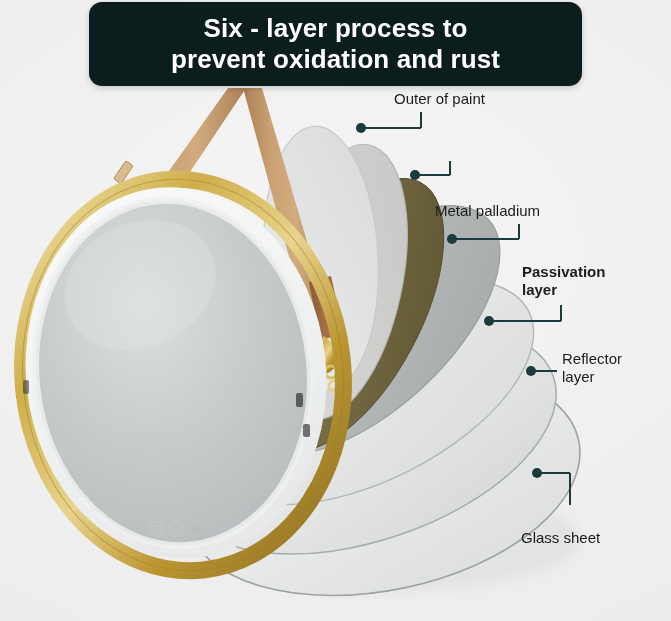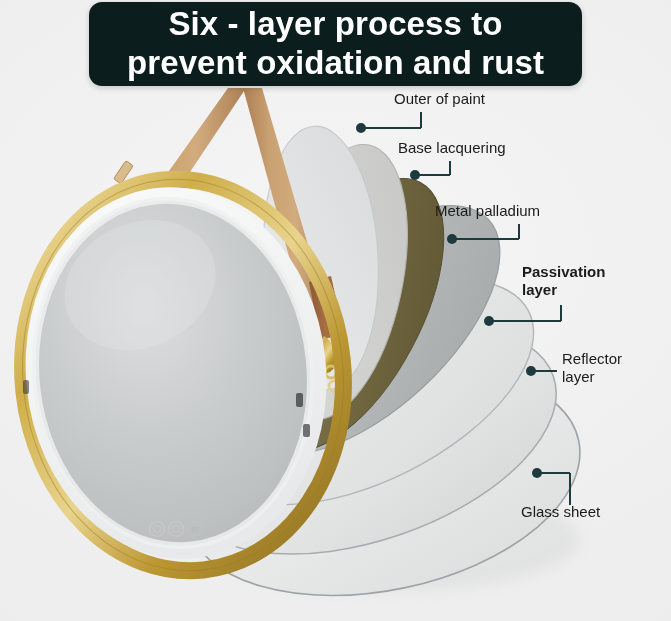--- a/index.html
+++ b/index.html
@@ -36,21 +36,21 @@
     background: #0c1d1e;
     border-radius: 13px;
     box-shadow: 0 2px 6px rgba(0,0,0,0.18);
     display: flex;
     align-items: center;
     justify-content: center;
     z-index: 40;
   }
   .banner-text {
     color: #ffffff;
-    font-size: 33px;
+    font-size: 26px;
     font-weight: bold;
     line-height: 1.18;
     text-align: center;
     letter-spacing: 0.1px;
     padding: 0 12px;
     white-space: pre-line;
   }
 
   
   .fan {
@@ -272,26 +272,25 @@
         <circle cx="489" cy="321" r="5" stroke="none"></circle>
         <line x1="531" y1="371" x2="557" y2="371" stroke-linecap="butt"></line>
         <circle cx="531" cy="371" r="5" stroke="none"></circle>
         <line x1="537" y1="473" x2="570" y2="473" stroke-linecap="butt"></line>
         <line x1="570" y1="473" x2="570" y2="505" stroke-linecap="butt"></line>
         <circle cx="537" cy="473" r="5" stroke="none"></circle>
       </g>
   </svg>
 
   <div class="callout" style="left: 394px; top: 90px;">Outer of paint</div>
-  <div class="callout" style="left: 398px; top: 139px;">Base lacquering</div>
   <div class="callout" style="left: 435px; top: 202px;">Metal palladium</div>
   <div class="callout" style="left: 522px; top: 263px; font-weight: bold;">Passivation
 layer</div>
   <div class="callout" style="left: 562px; top: 350px;">Reflector
 layer</div>
-  <div class="callout" style="left: 521px; top: 503px;">Glass sheet</div>
+  <div class="callout" style="left: 521px; top: 529px;">Glass sheet</div>
 
   <div class="banner">
     <div class="banner-text">Six - layer process to
 prevent oxidation and rust</div>
   </div>
 
 </div>
 
 </body></html>

